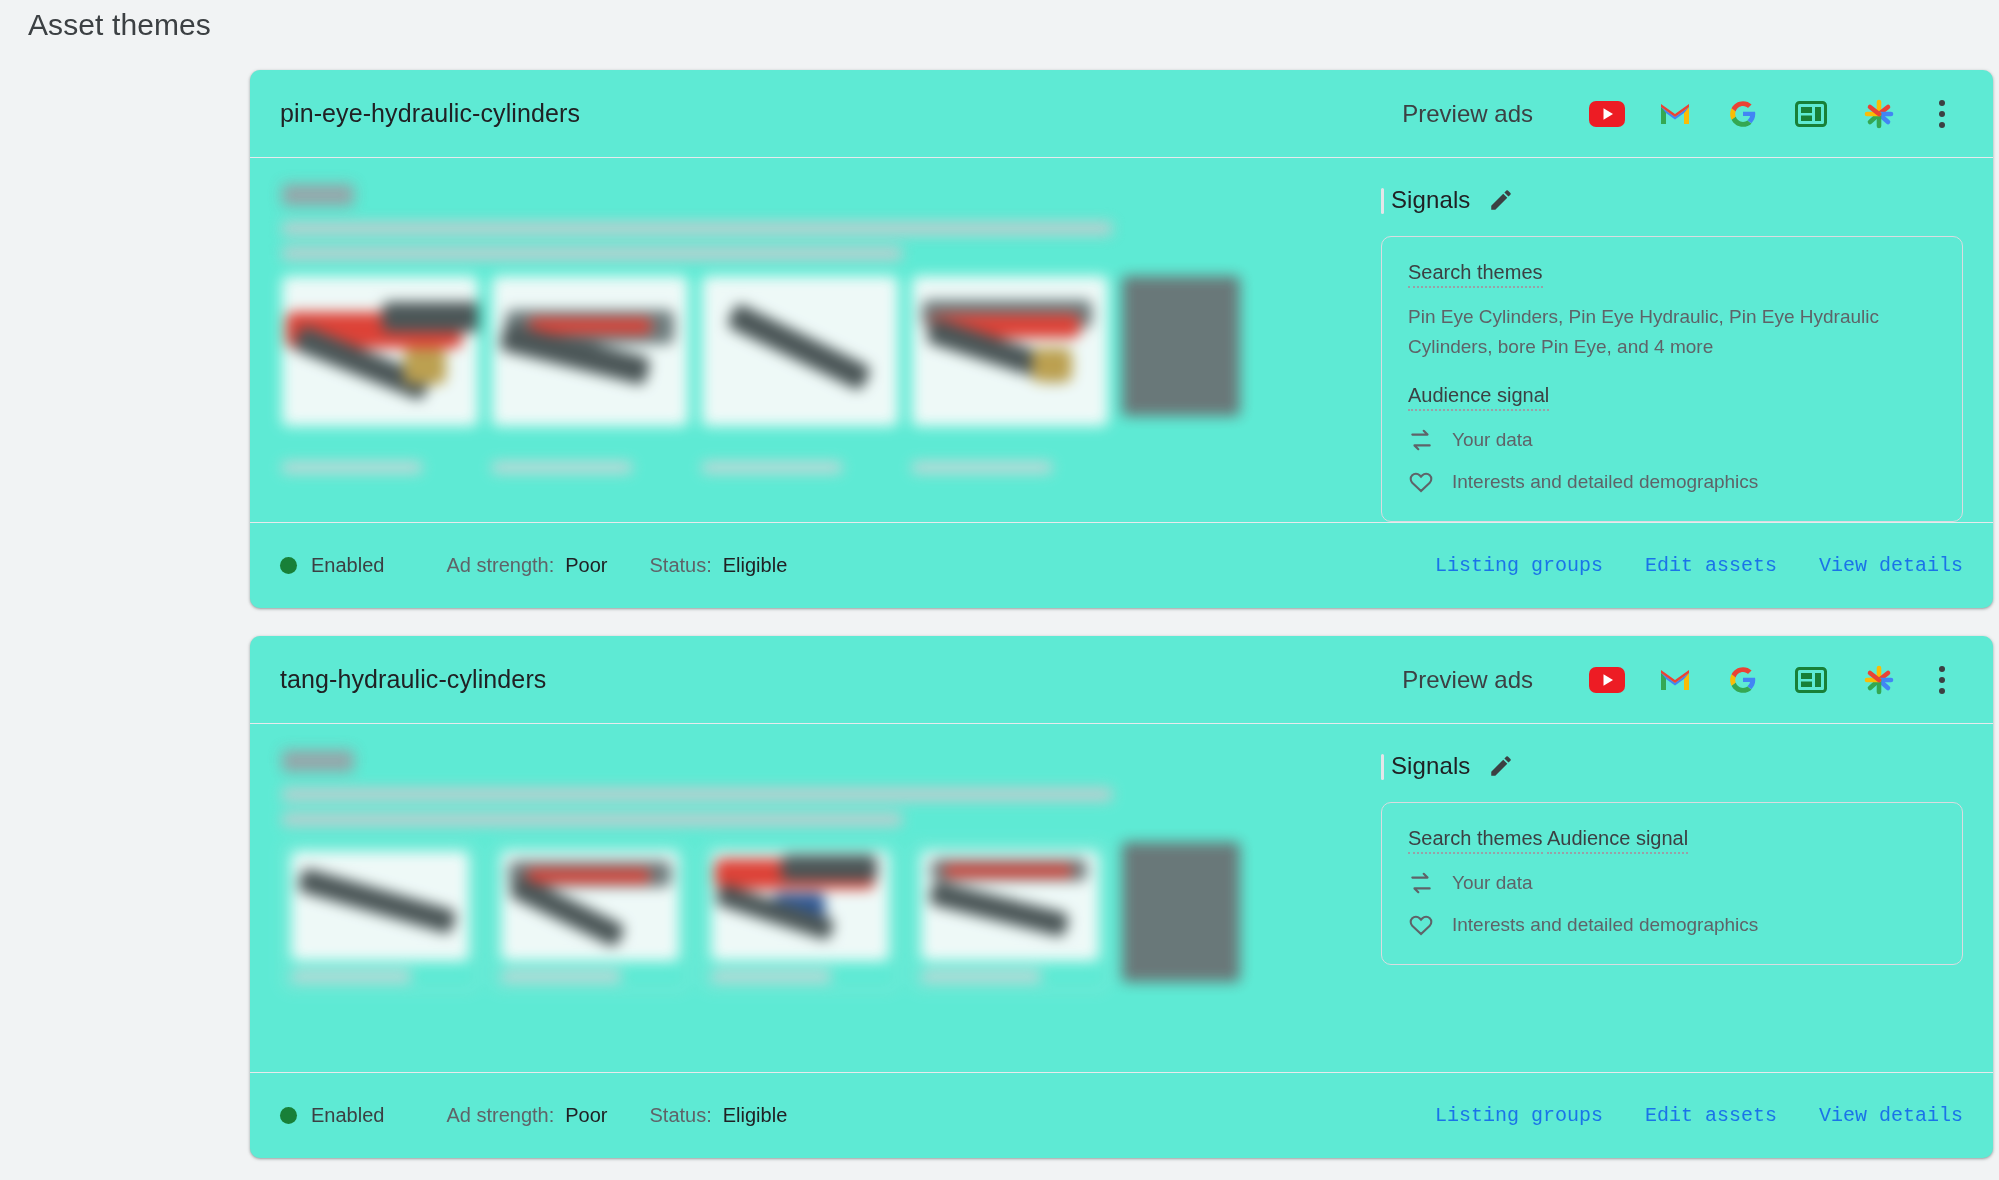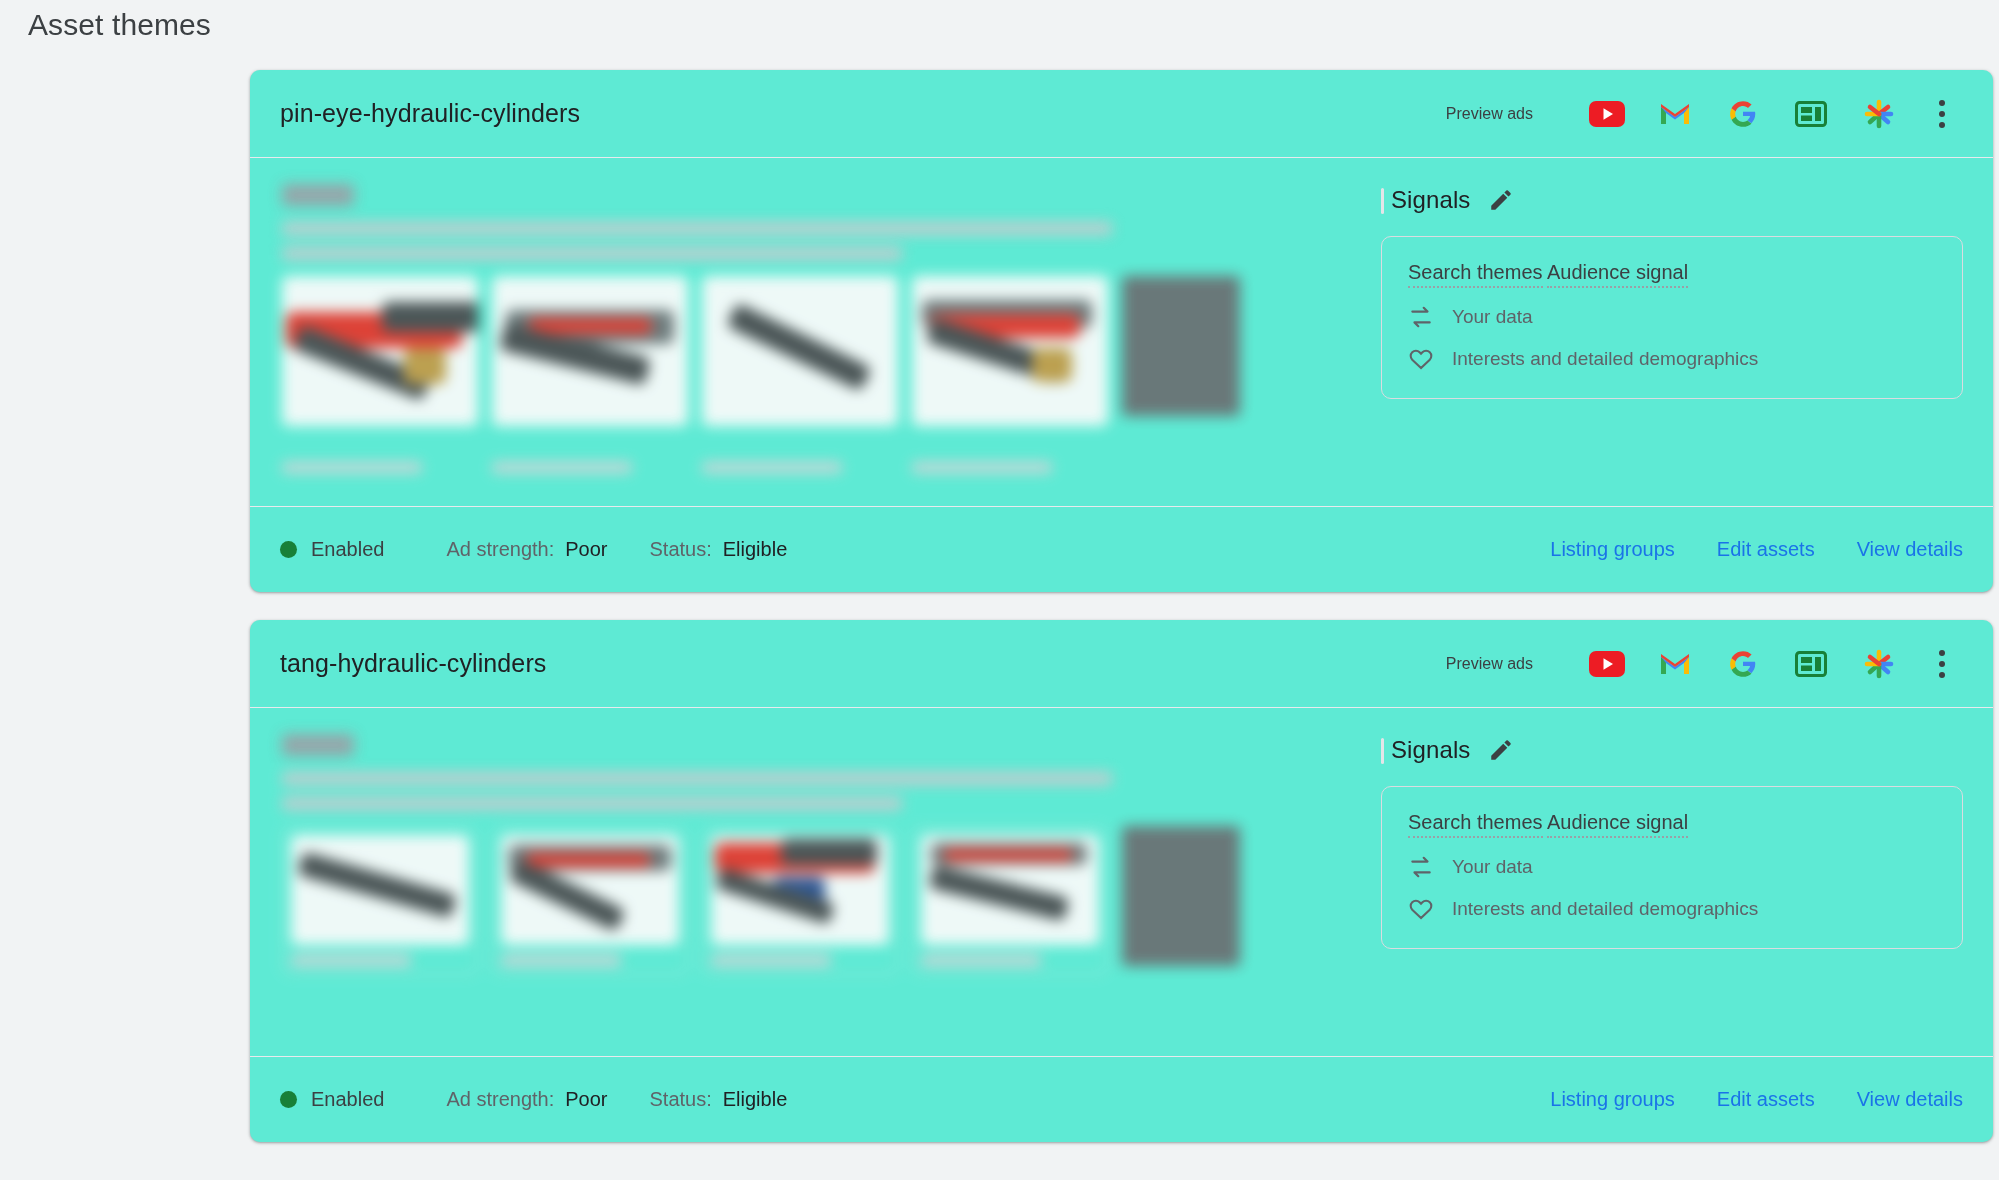--- a/index.html
+++ b/index.html
@@ -32,21 +32,21 @@
     height: 88px; display: flex; align-items: center;
     padding: 0 22px 0 30px;
     border-bottom: 1px solid #e8eaed;
   }
   .card-title {
     font-size: 25px; color: #202124; font-weight: 400;
     letter-spacing: .1px; flex: 0 0 auto;
   }
   .head-right { margin-left: auto; display: flex; align-items: center; gap: 0; }
   .preview-ads {
-    font-size: 16px; color: #3c4043; margin-right: 40px;
+    font-size: 24px; color: #3c4043; margin-right: 40px;
     cursor: pointer; white-space: nowrap; margin-left: 44px;
   }
   .chip { width: 68px; height: 44px; display: flex; align-items: center; justify-content: center; cursor: pointer; }
   .kebab { width: 58px; height: 44px; display: flex; flex-direction: column; align-items: center; justify-content: center; gap: 5px; cursor: pointer; }
   .kebab i { width: 6px; height: 6px; border-radius: 50%; background: #3c4043; display: block; }
 
   
   .card-body { display: flex; padding: 0; min-height: 348px; }
   .preview-col { flex: 1 1 auto; padding: 26px 0 0 32px; position: relative; }
   .signals-col { flex: 0 0 640px; padding: 28px 30px 0 28px; }
@@ -100,21 +100,21 @@
   .card-foot {
     height: 86px; display: flex; align-items: center;
     padding: 0 30px; border-top: 1px solid #e8eaed;
   }
   .status-dot { width: 17px; height: 17px; border-radius: 50%; background: #188038; margin-right: 14px; flex: 0 0 17px; }
   .foot-enabled { font-size: 20px; color: #3c4043; margin-right: 62px; }
   .foot-pair { display: flex; align-items: baseline; gap: 11px; margin-right: 42px; white-space: nowrap; }
   .foot-key { font-size: 20px; color: #5f6368; text-align: right; }
   .foot-val { font-size: 20px; color: #202124; }
   .foot-links { margin-left: auto; display: flex; align-items: center; gap: 42px; }
-  .foot-link { font-size: 20px; color: #1a73e8; font-weight: 500; cursor: pointer; white-space: nowrap; }
+  .foot-link { font-size: 20px; color: #1a73e8; font-weight: 500; cursor: pointer; white-space: nowrap; font-family: Liberation Mono, monospace; }
 </style>
 </head>
 <body>
 
 <div class="page">
 
   <div class="page-title">Asset themes</div>
 
   <div class="cards">
 
@@ -224,20 +224,21 @@
         <div class="signals-col">
           <div class="signals-head">
             <span class="signals-title">Signals</span>
             <svg class="pencil" viewBox="0 0 24 24">
               <path fill="#3c4043" d="M3 17.25V21h3.75L17.81 9.94l-3.75-3.75L3 17.25zM20.71 7.04a1 1 0 0 0 0-1.41l-2.34-2.34a1 1 0 0 0-1.41 0l-1.83 1.83 3.75 3.75 1.83-1.83z"></path>
             </svg>
           </div>
 
           <div class="signals-box">
             <span class="sig-label">Search themes</span>
+            <div class="sig-text">Pin Eye Cylinders, Pin Eye Hydraulic, Pin Eye Hydraulic Cylinders, bore Pin Eye, and 4 more</div>
 
             <span class="sig-label">Audience signal</span>
 
             <div class="sig-item">
               <svg class="ico" viewBox="0 0 24 24">
                 <path fill="none" stroke="#5f6368" stroke-width="2" stroke-linecap="round" stroke-linejoin="round" d="M4 7h14l-3.5-3.5M20 17H6l3.5 3.5"></path>
               </svg>
               <span class="txt">Your data</span>
             </div>
 

